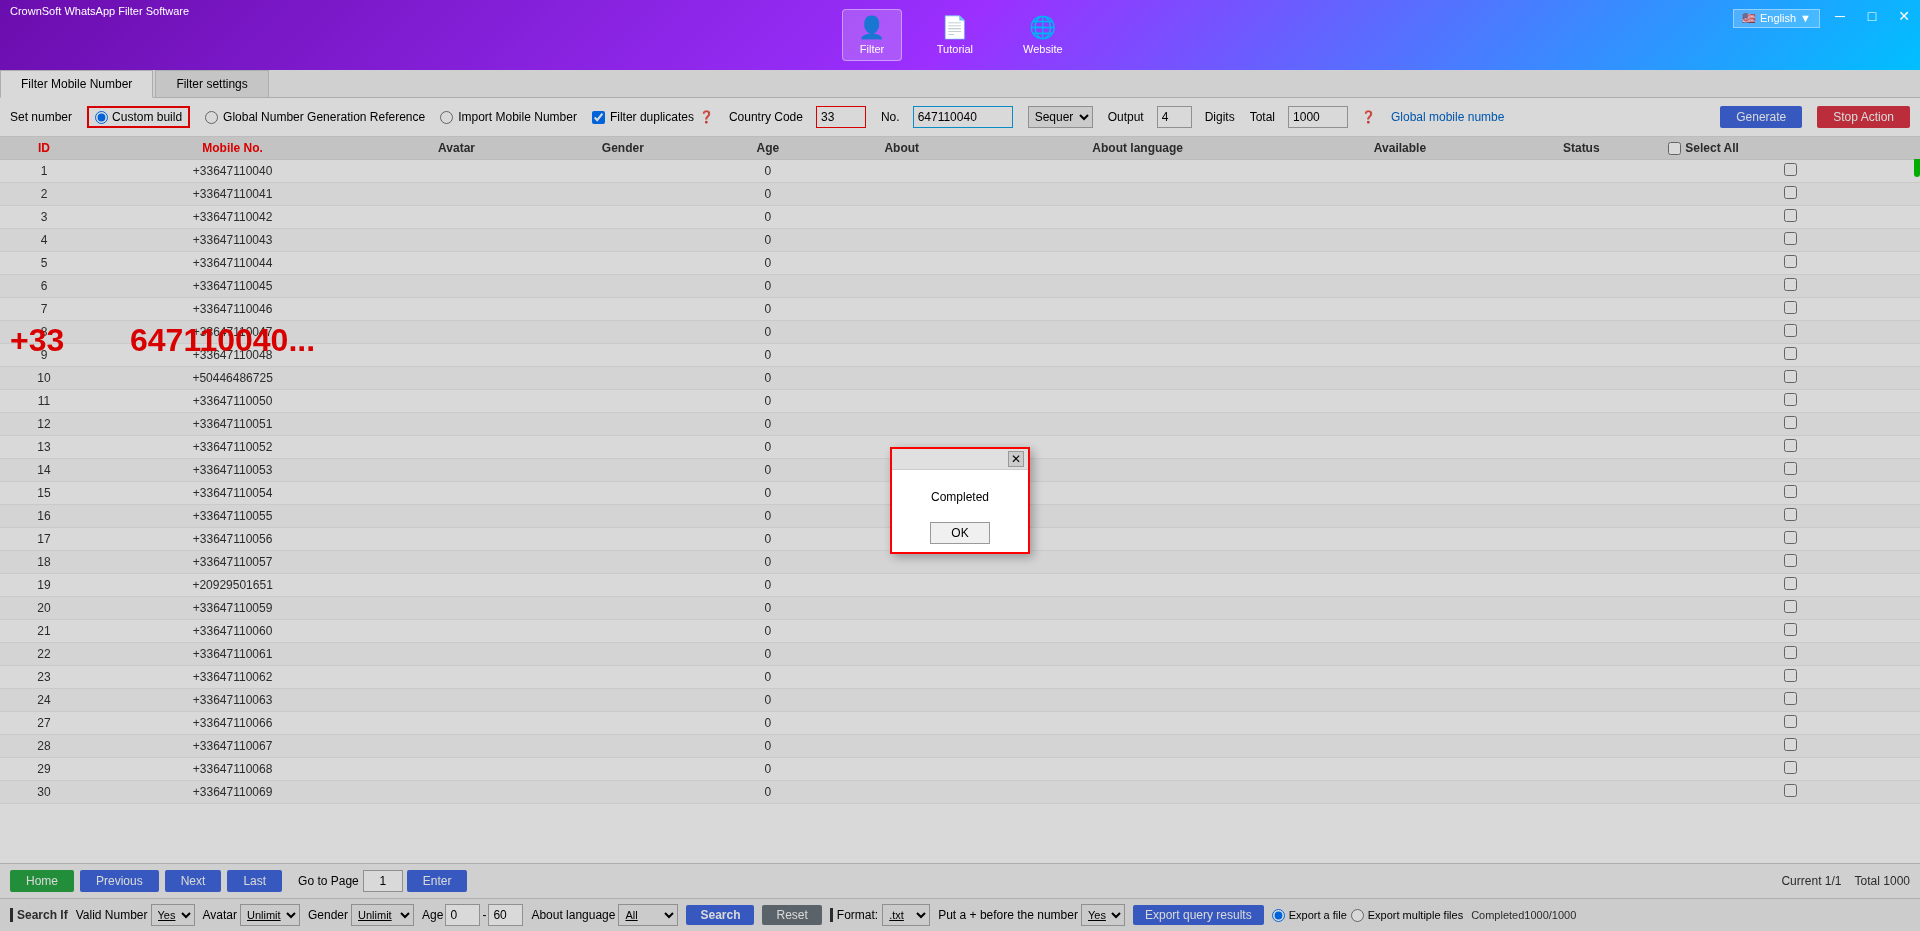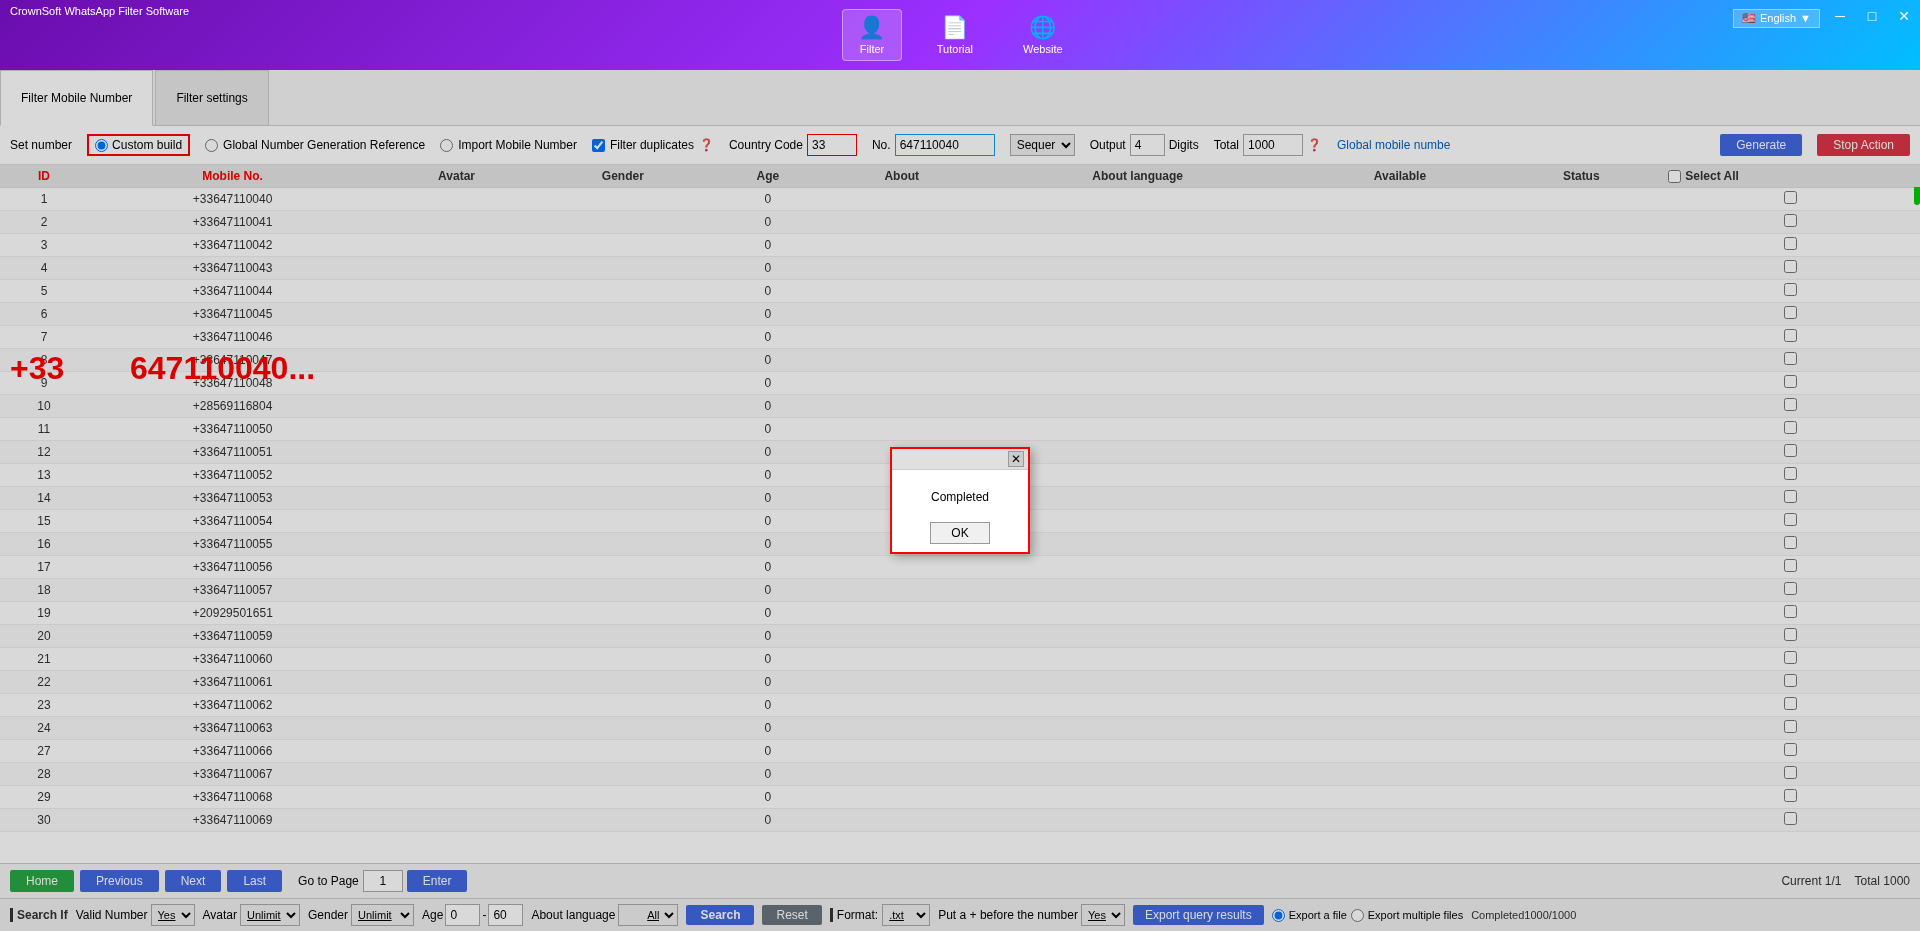--- a/index.html
+++ b/index.html
@@ -83,21 +83,21 @@
     
     #main { background: white; height: calc(931px - 70px); display: flex; flex-direction: column; }
 
     
     #subtabs {
       display: flex;
       border-bottom: 1px solid #ccc;
       background: #f5f5f5;
     }
     .subtab {
-      padding: 20px 20px;
+      padding: 6px 20px;
       cursor: pointer;
       border: 1px solid #ccc;
       border-bottom: none;
       background: #e8e8e8;
       font-size: 12px;
       margin-right: 2px;
     }
     .subtab.active { background: white; border-bottom: 1px solid white; margin-bottom: -1px; }
 
     
@@ -110,21 +110,21 @@
       flex-wrap: wrap;
     }
     .radio-group { display: flex; align-items: center; gap: 5px; }
     .custom-build-box {
       border: 2px solid red;
       padding: 2px 6px;
       display: flex;
       align-items: center;
       gap: 4px;
     }
-    .input-group { display: flex; align-items: center; gap: 4px; font-size: 12px; }
+    .input-group { display: flex; align-items: center; gap: 13px; font-size: 12px; }
     .input-field {
       border: 1px solid #aaa;
       padding: 2px 4px;
       font-size: 12px;
       height: 22px;
     }
     .input-field-sm { width: 50px; }
     .input-field-md { width: 100px; }
     select.input-field { padding: 1px 2px; }
     .link-text { color: #0066cc; font-size: 12px; cursor: pointer; text-decoration: none; }
@@ -573,21 +573,21 @@
       <td></td>
       <td>0</td>
       <td></td>
       <td></td>
       <td></td>
       <td></td>
       <td><input type="checkbox" style=""></td>
     </tr>
           <tr>
       <td>10</td>
-      <td>+28569116804</td>
+      <td>+50446486725</td>
       <td></td>
       <td></td>
       <td>0</td>
       <td></td>
       <td></td>
       <td></td>
       <td></td>
       <td><input type="checkbox" style=""></td>
     </tr>
           <tr>
@@ -857,21 +857,21 @@
 
     <div class="search-item age-range">
       <span>Age</span>
       <input type="text" class="input-field" style="width: 35px;" value="0">
       <span>-</span>
       <input type="text" class="input-field" style="width: 35px;" value="60">
     </div>
 
     <div class="search-item">
       <span>About language</span>
-      <select class="search-select" style="width:60px;text-align:right;">
+      <select class="search-select" style="width:60px;">
         <option>All</option>
       </select>
     </div>
 
     <button class="btn-search">Search</button>
     <button class="btn-reset">Reset</button>
 
     <div class="format-group">
       <span style="border-left:3px solid #333; padding-left:4px;">Format:</span>
       <select class="search-select">

